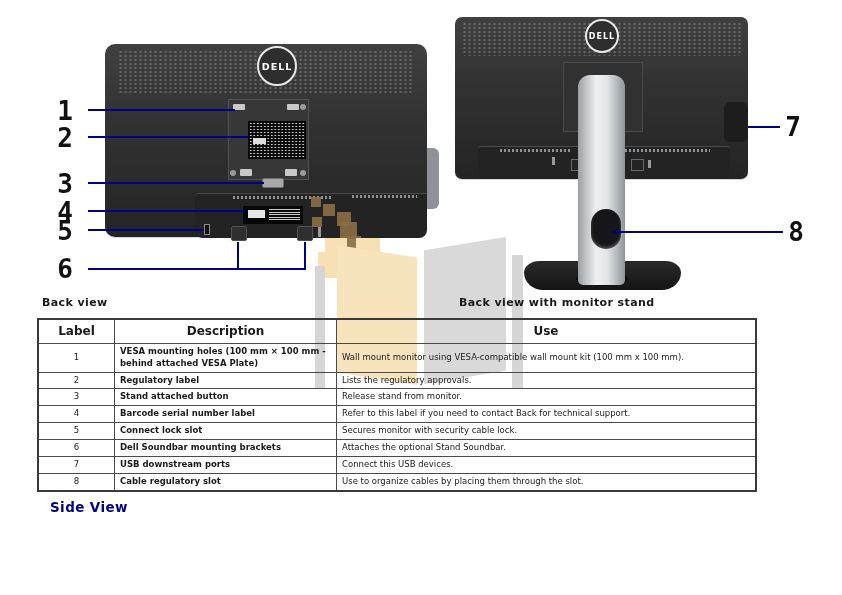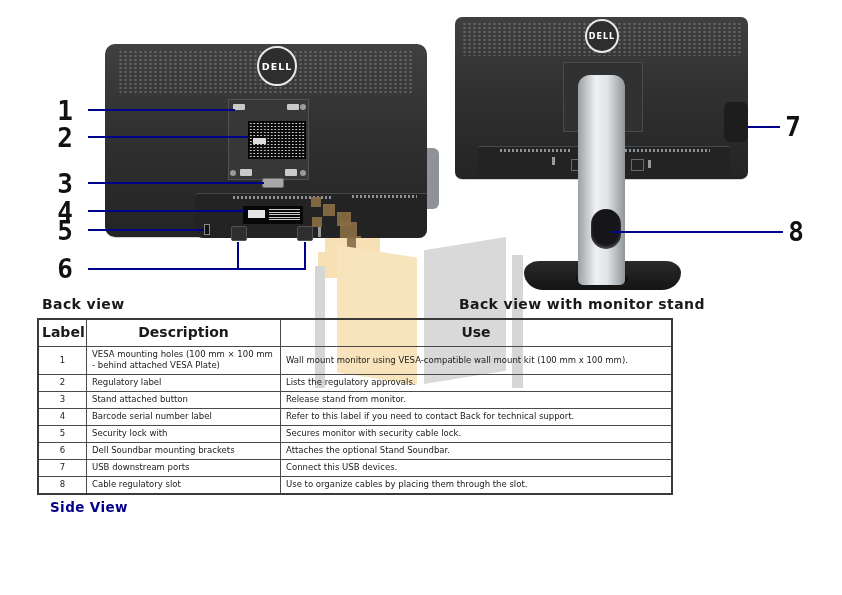--- a/index.html
+++ b/index.html
@@ -50,31 +50,31 @@
   
   .wm{z-index:3;}
   .wm-brown{background:#8a6c45;opacity:.92;}
   .wm-tan{background:#f6e0b4;}
   .wm-page-tan{background:#f8e4bc;clip-path:polygon(0 0,100% 9%,100% 100%,0 91%);}
   .wm-page-gray{background:#d9d9d9;clip-path:polygon(0 9%,100% 0,100% 91%,0 100%);}
   .wm-bar{background:#d6d6d6;}
   .wm-text{font-weight:bold;font-size:29px;letter-spacing:3px;color:#aeaeae;opacity:.7;white-space:nowrap;}
 
   
-  .fig-caption{font-size:14px;font-weight:bold;letter-spacing:.4px;z-index:10;}
+  .fig-caption{font-size:11px;font-weight:bold;letter-spacing:.4px;z-index:10;}
   .section-heading{font-size:13.5px;font-weight:bold;color:#00008B;letter-spacing:.4px;z-index:10;}
 
   
   #spec-table{position:absolute;left:37px;top:318px;width:612px;border-collapse:collapse;
     font-size:8.5px;line-height:1.4;z-index:10;table-layout:fixed;}
   #spec-table th,#spec-table td{border:1px solid #4a4a4a;padding:2px 5px;vertical-align:middle;background:transparent;}
   #spec-table{border:2px solid #3a3a3a;}
-  #spec-table th{font-size:14px;font-weight:bold;text-align:center;padding:3px 3px;}
+  #spec-table th{font-size:12px;font-weight:bold;text-align:center;padding:3px 17px;}
   .col-label{width:41px;text-align:center;}
-  .col-desc{width:187px;}
+  .col-desc{width:187px;font-weight:bold;}
   .col-use{width:384px;}
 </style>
 </head>
 <body>
 
 <div id="page">
 
   <div class="abs monitor-body" style="left:105px;top:44px;width:322px;height:193px;">
     <div class="abs vent" style="left:13px;top:6px;width:296px;height:44px;"></div>
   </div>
@@ -188,21 +188,21 @@
           <td class="col-desc">Stand attached button</td>
           <td class="col-use">Release stand from monitor.</td>
         </tr>
         <tr>
           <td class="col-label">4</td>
           <td class="col-desc">Barcode serial number label</td>
           <td class="col-use">Refer to this label if you need to contact Back for technical support.</td>
         </tr>
         <tr>
           <td class="col-label">5</td>
-          <td class="col-desc">Security lock with</td>
+          <td class="col-desc">Connect lock slot</td>
           <td class="col-use">Secures monitor with security cable lock.</td>
         </tr>
         <tr>
           <td class="col-label">6</td>
           <td class="col-desc">Dell Soundbar mounting brackets</td>
           <td class="col-use">Attaches the optional Stand Soundbar.</td>
         </tr>
         <tr>
           <td class="col-label">7</td>
           <td class="col-desc">USB downstream ports</td>

